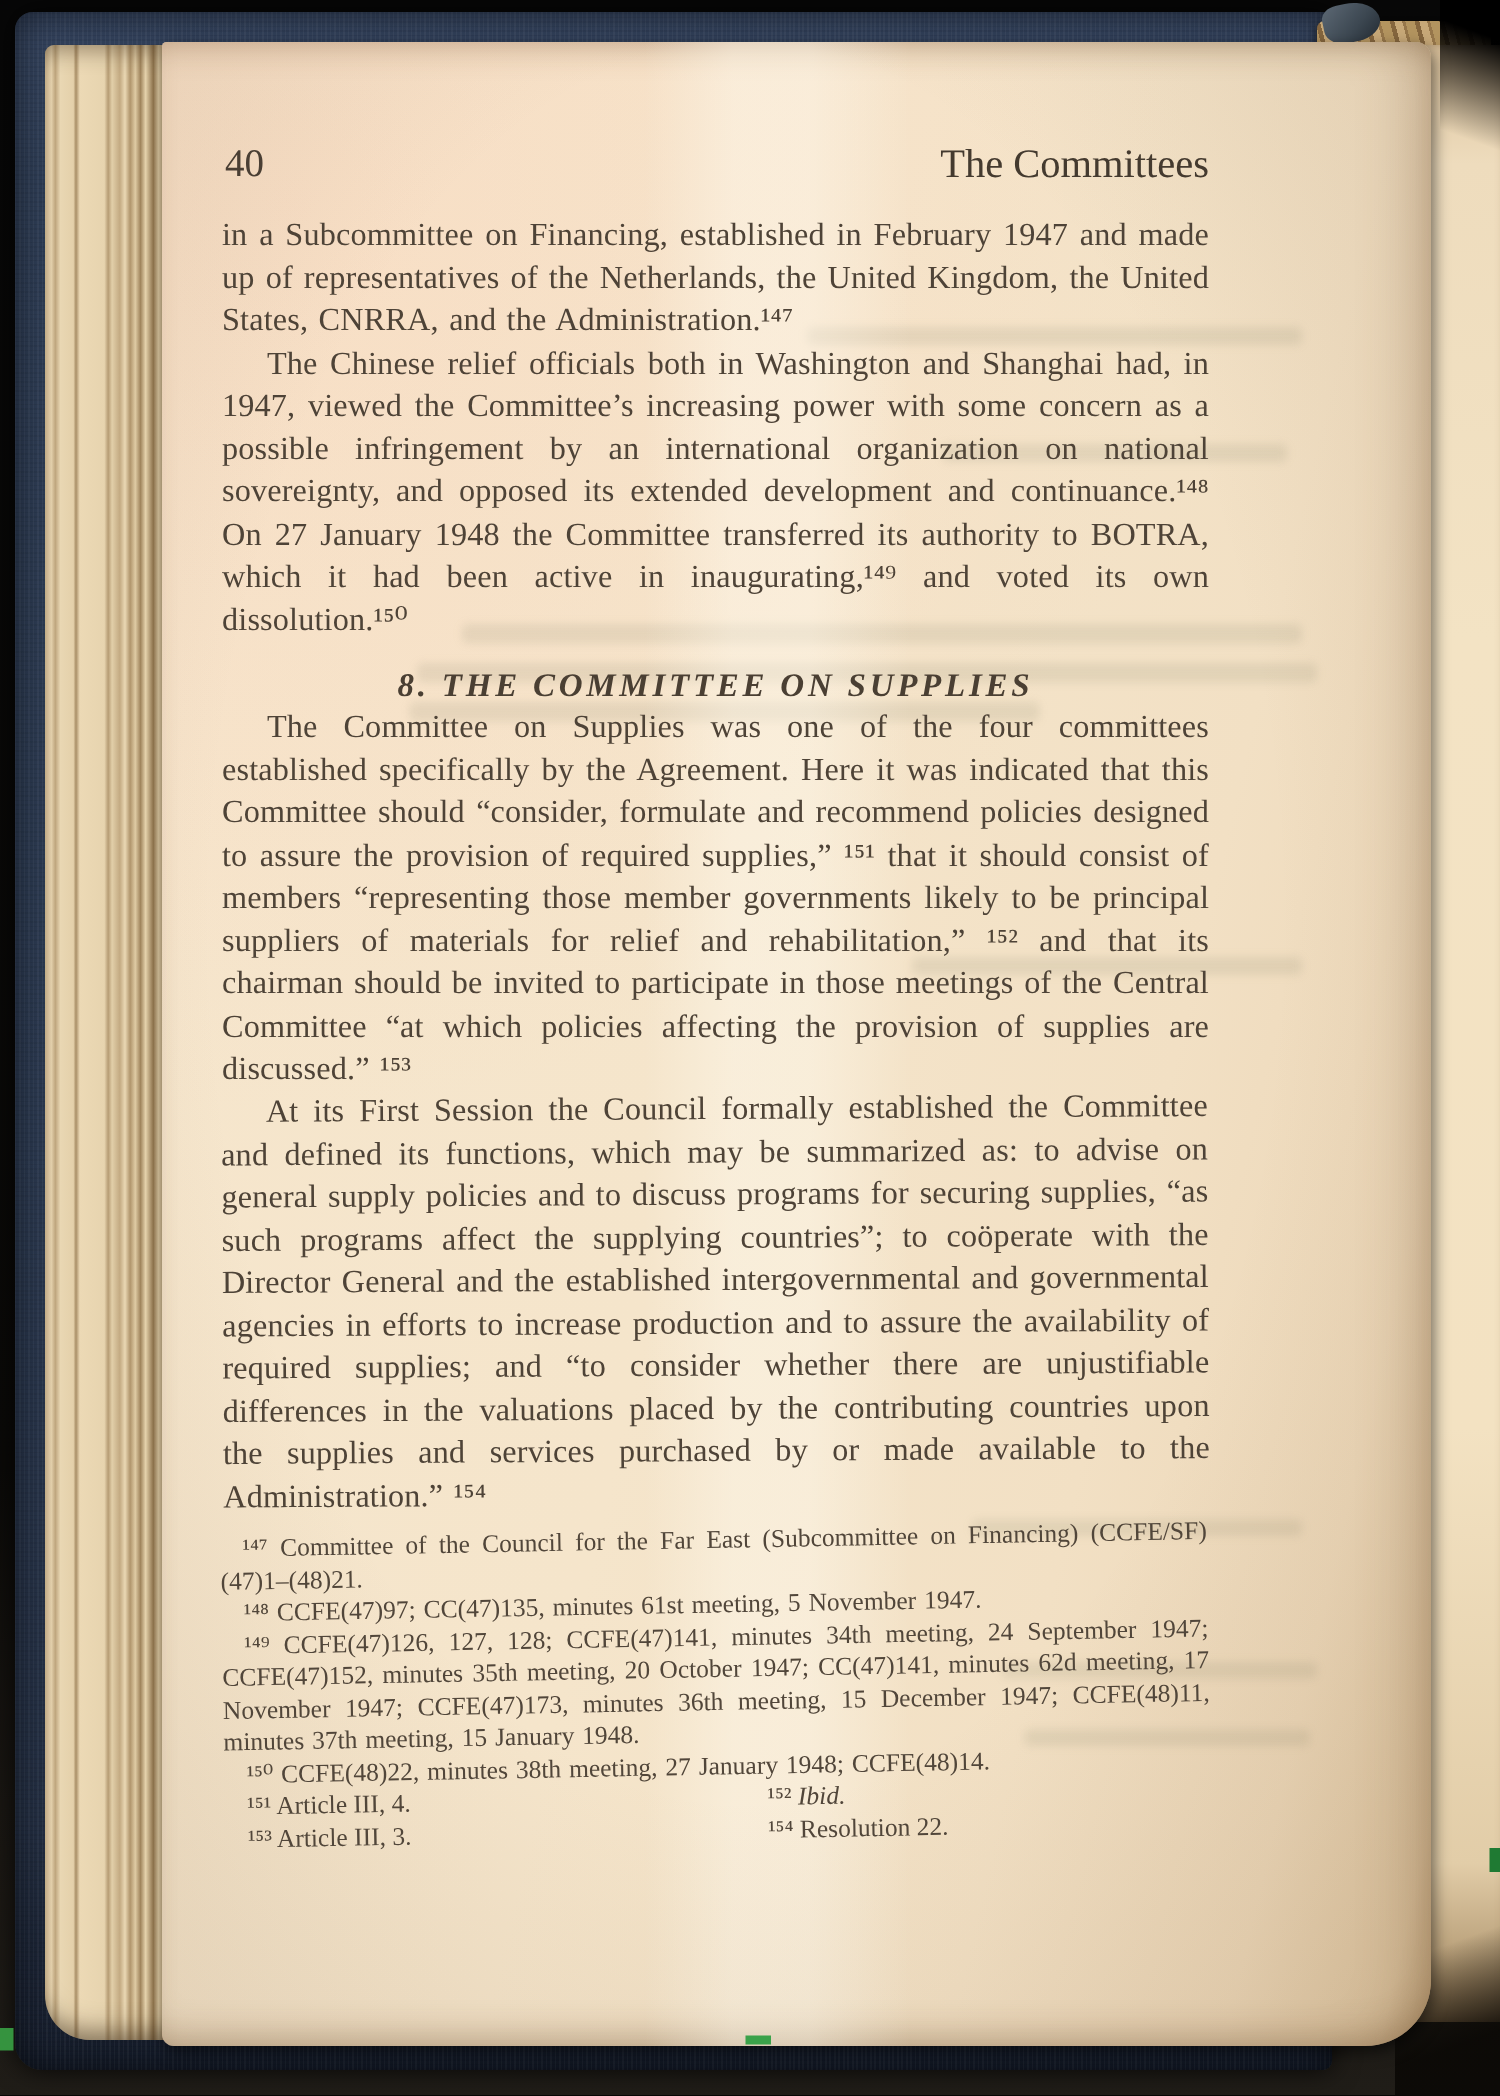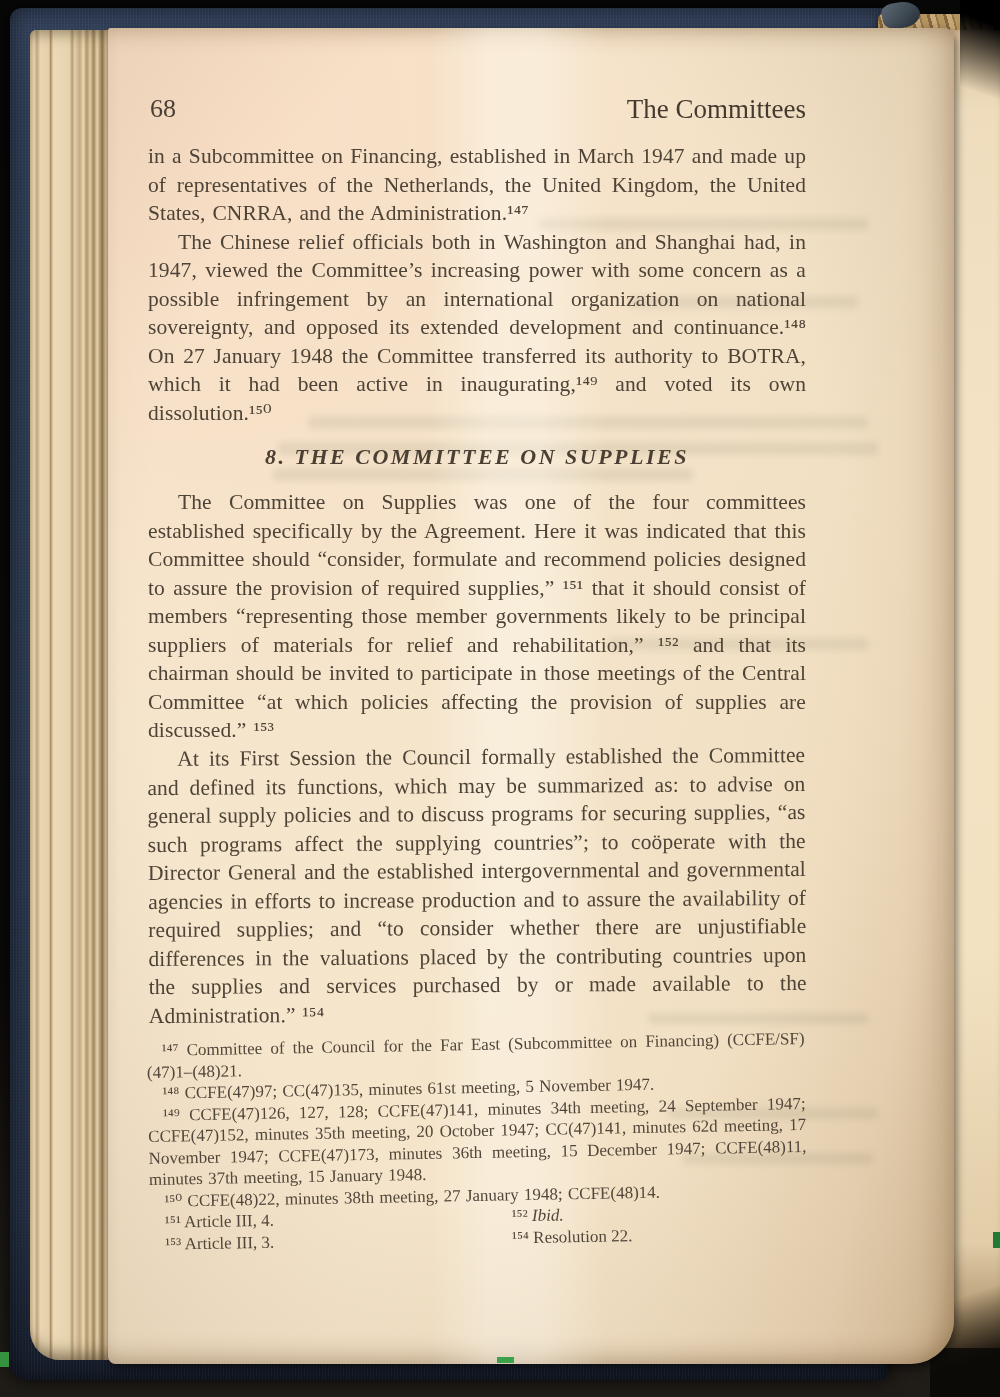--- a/index.html
+++ b/index.html
@@ -62,21 +62,21 @@
   .smudge{position:absolute;background:rgba(130,128,100,0.14);filter:blur(3px);border-radius:4px;pointer-events:none;}
 
   
   .text-block{position:absolute;left:148px;top:94px;width:658px;color:#4e4337;}
   .head-row{position:relative;height:36px;margin-bottom:12px;}
   .page-number{position:absolute;left:2px;top:0;font-size:26px;color:#4a3f34;}
   .running-head{display:block;text-align:right;font-size:27px;color:#443a2f;}
   .para{margin:0;font-size:21.5px;line-height:28.5px;text-align:justify;
         letter-spacing:0.1px;word-spacing:1.5px;}
   .indent{text-indent:30px;}
-  .sec-heading{margin:17px 0 18px 0;text-align:center;font-style:italic;
+  .sec-heading{margin:17px 0 0 0;text-align:center;font-style:italic;
         font-size:22px;letter-spacing:2.5px;color:#4a3f33;}
   .tilt-a{transform:rotate(-0.35deg);transform-origin:0 50%;}
   .fn-block{margin-top:10px;transform:rotate(-1.05deg);transform-origin:0 40%;color:#51463a;}
   .fn{margin:0;font-size:17px;line-height:21.5px;text-align:justify;text-indent:15px;word-spacing:1px;}
   .fn-row{display:flex;margin:0;font-size:17px;line-height:21.5px;}
   .fn-col-l{flex:0 0 55%;padding-left:15px;box-sizing:border-box;}
   .fn-col-r{flex:1;}
   .italic{font-style:italic;}
 
   
@@ -110,25 +110,25 @@
     <div class="smudge" style="left:560px;top:1080px;width:210px;height:11px"></div>
     <div class="smudge" style="left:575px;top:1125px;width:190px;height:11px"></div>
 
     <div class="light-band"></div>
     <div class="vignette"></div>
   </div>
 
   <div class="text-block">
 
     <div class="head-row">
-      <span class="page-number">68</span>
+      <span class="page-number">40</span>
       <span class="running-head">The Committees</span>
     </div>
 
-    <p class="para">in a Subcommittee on Financing, established in March 1947 and made up of representatives of the Netherlands, the United Kingdom, the United States, CNRRA, and the Administration.¹⁴⁷</p>
+    <p class="para">in a Subcommittee on Financing, established in February 1947 and made up of representatives of the Netherlands, the United Kingdom, the United States, CNRRA, and the Administration.¹⁴⁷</p>
     <p class="para indent">The Chinese relief officials both in Washington and Shanghai had, in 1947, viewed the Committee’s increasing power with some concern as a possible infringement by an international organization on national sovereignty, and opposed its extended development and continuance.¹⁴⁸ On 27 January 1948 the Committee transferred its authority to BOTRA, which it had been active in inaugurating,¹⁴⁹ and voted its own dissolution.¹⁵⁰</p>
 
     <h2 class="sec-heading">8. THE COMMITTEE ON SUPPLIES</h2>
 
     <p class="para indent">The Committee on Supplies was one of the four committees established specifically by the Agreement. Here it was indicated that this Committee should “consider, formulate and recommend policies designed to assure the provision of required supplies,” ¹⁵¹ that it should consist of members “representing those member governments likely to be principal suppliers of materials for relief and rehabilitation,” ¹⁵² and that its chairman should be invited to participate in those meetings of the Central Committee “at which policies affecting the provision of supplies are discussed.” ¹⁵³</p>
     <p class="para indent tilt-a">At its First Session the Council formally established the Committee and defined its functions, which may be summarized as: to advise on general supply policies and to discuss programs for securing supplies, “as such programs affect the supplying countries”; to coöperate with the Director General and the established intergovernmental and governmental agencies in efforts to increase production and to assure the availability of required supplies; and “to consider whether there are unjustifiable differences in the valuations placed by the contributing countries upon the supplies and services purchased by or made available to the Administration.” ¹⁵⁴</p>
 
     <div class="fn-block">
       <p class="fn">¹⁴⁷ Committee of the Council for the Far East (Subcommittee on Financing) (CCFE/SF) (47)1–(48)21.</p>
       <p class="fn">¹⁴⁸ CCFE(47)97; CC(47)135, minutes 61st meeting, 5 November 1947.</p>

